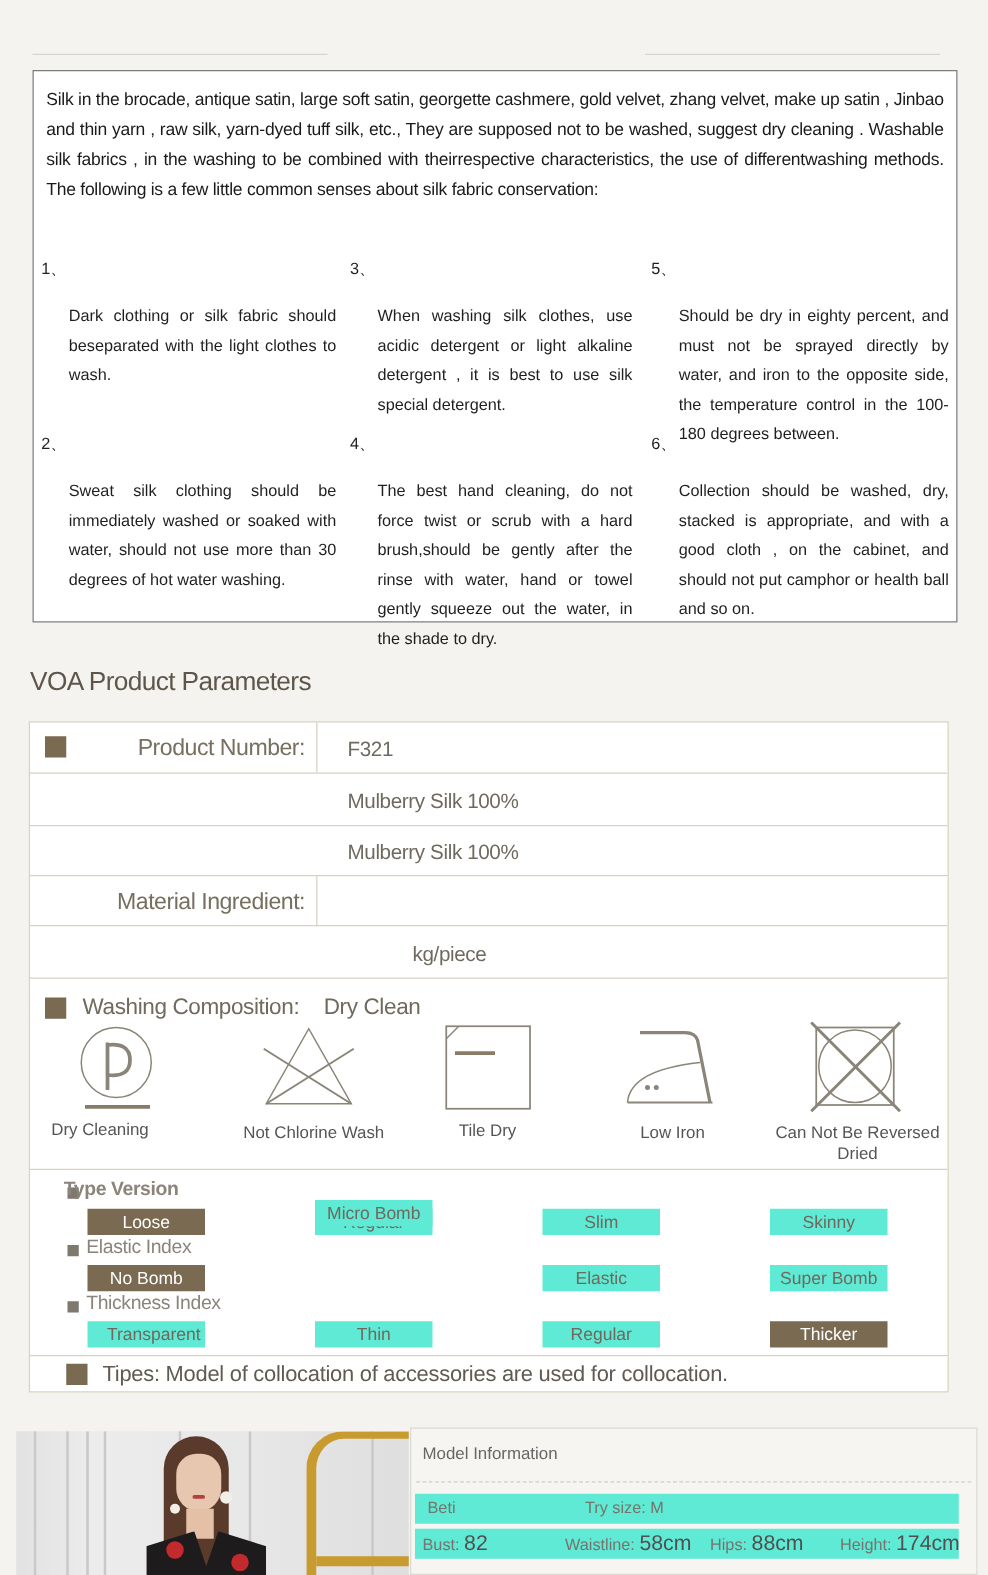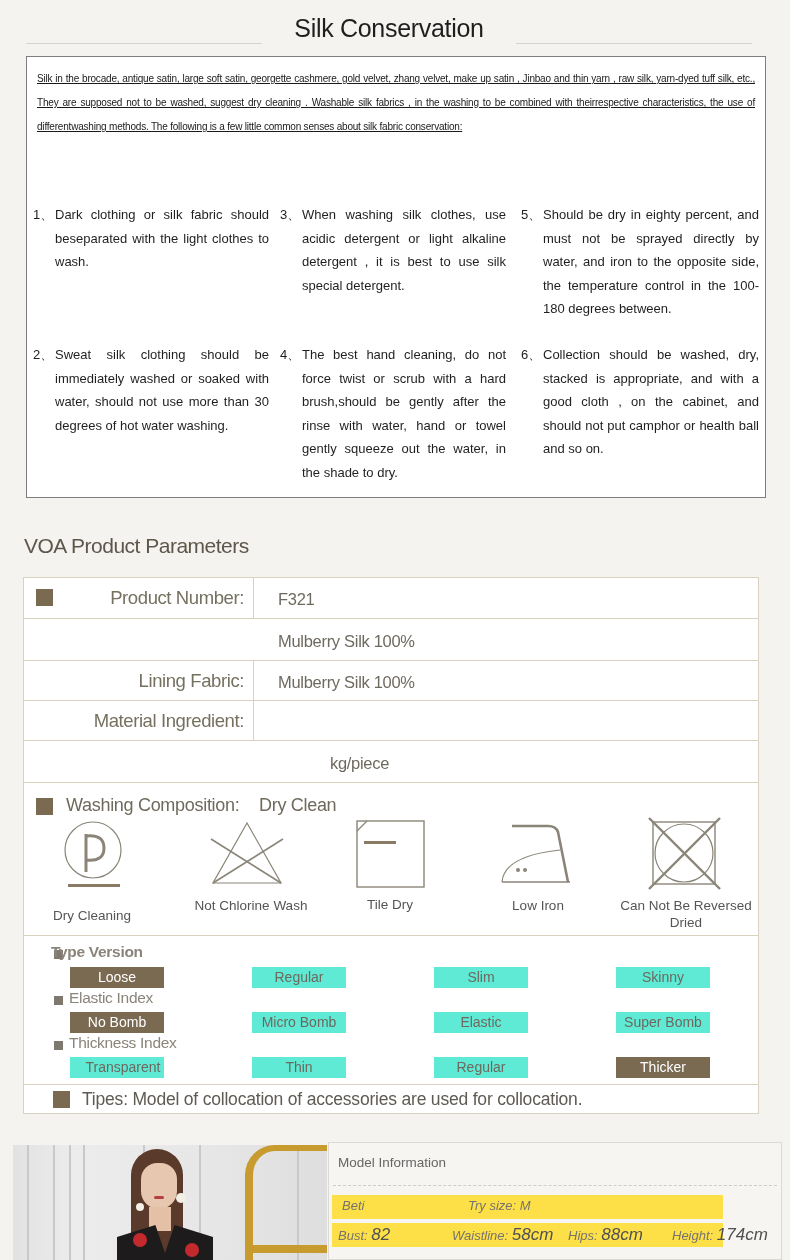--- a/index.html
+++ b/index.html
@@ -18,29 +18,28 @@
   .sc-title {
     position: absolute; top: 0; left: 262px; width: 254px; text-align: center;
     font-size: 25px; color: #1e1e1e; letter-spacing: -0.3px;
   }
   .sc-box {
     position: absolute; top: 56px; left: 26px; width: 740px; height: 442px;
     border: 1px solid #7d7d7d; background: #fff;
   }
   .sc-intro {
     position: absolute; top: 10px; left: 10px; width: 718px;
-    font-size: 10px; line-height: 24px; color: #1a1a1a; text-align: justify;
+    font-size: 14px; line-height: 24px; color: #1a1a1a; text-align: justify;
     letter-spacing: -0.2px;
-    text-decoration: underline;
   }
   .sc-item {
     position: absolute; font-size: 13px; line-height: 23.5px; color: #1f1f1f;
   }
   .sc-item .num { position: absolute; left: 0; top: 0; }
-  .sc-item .txt { display: block; padding-left: 22px; text-align: justify; }
+  .sc-item .txt { display: block; padding-left: 22px; text-align: justify; margin-top: 38px; }
 
   
   .voa-title {
     position: absolute; top: 534px; left: 24px;
     font-size: 21px; color: #5e564a; letter-spacing: -0.5px;
   }
   .param-table {
     position: absolute; top: 577px; left: 23px; width: 736px; height: 537px;
     border: 1px solid #d8d2bf; background: #fff;
   }
@@ -105,33 +104,32 @@
   .model-info {
     position: absolute; top: 1142px; left: 328px; width: 454px; height: 118px;
     background: #f6f5f2; border: 1px solid #dcdad5;
   }
   .mi-title { position: absolute; top: 12px; left: 9px; font-size: 13.5px; color: #666; }
   .mi-dash {
     position: absolute; top: 42px; left: 4px; width: 444px; height: 0;
     border-top: 1px dashed #cfcdc8;
   }
   .mi-row {
-    position: absolute; left: 3px; width: 391px; height: 24px; background: #fde047; font-style: italic;
+    position: absolute; left: 3px; width: 435px; height: 24px; background: #5eead4;
   }
   .mi-row.r1 { top: 52px; }
   .mi-row.r2 { top: 80px; }
   .mi-t { position: absolute; top: 3px; font-size: 13px; color: #77736d; white-space: nowrap; }
   .mi-v { font-size: 17px; color: #505050; }
 </style>
 </head>
 <body>
 
 <div class="sc-header">
   <div class="sc-line l"></div>
-  <div class="sc-title">Silk Conservation</div>
   <div class="sc-line r"></div>
 </div>
 
 <div class="sc-box">
   <p class="sc-intro">Silk in the brocade, antique satin, large soft satin, georgette cashmere, gold velvet, zhang velvet, make up satin , Jinbao and thin yarn , raw silk, yarn-dyed tuff silk, etc., They are supposed not to be washed, suggest dry cleaning . Washable silk fabrics , in the washing to be combined with theirrespective characteristics, the use of differentwashing methods. The following is a few little common senses about silk fabric conservation:</p>
 
   <div class="sc-item" style="left:6px; top:146px; width:236px;">
     <span class="num">1、</span>
     <span class="txt">Dark clothing or silk fabric should beseparated with the light clothes to wash.</span>
   </div>
@@ -167,23 +165,20 @@
     <span class="lbl">Product Number:</span>
   </div>
   <span class="val">F321</span>
 </div>
 
 <div class="prow" style="top:619px; left:24px; height:42px;">
   <span class="val">Mulberry Silk 100%</span>
 </div>
 
 <div class="prow" style="top:661px; left:24px; height:40px;">
-  <div class="label-cell">
-    <span class="lbl">Lining Fabric:</span>
-  </div>
   <span class="val">Mulberry Silk 100%</span>
 </div>
 
 <div class="prow" style="top:701px; left:24px; height:40px;">
   <div class="label-cell">
     <span class="lbl">Material Ingredient:</span>
   </div>
   <span class="val"></span>
 </div>
 
@@ -196,21 +191,21 @@
   <span class="lbl">Washing Composition:</span>
   <span class="val">Dry Clean</span>
 </div>
 
 <svg class="care-icon" style="left:62px; top:820px;" width="64" height="68" viewBox="0 0 64 68">
   <circle cx="31" cy="30" r="28" fill="none" stroke="#8a8578" stroke-width="1.2"></circle>
   <line x1="24" y1="14" x2="24" y2="52" stroke="#8a8578" stroke-width="3"></line>
   <path d="M24 16 Q42 14 42 28 Q42 42 24 40" fill="none" stroke="#8a8578" stroke-width="3"></path>
   <rect x="6" y="64" width="52" height="3" fill="#8a7b66"></rect>
 </svg>
-<div class="care-label" style="left:40px; top:895px; width:104px;margin-top:12px;">Dry Cleaning</div>
+<div class="care-label" style="left:28px; top:895px; width:104px;">Dry Cleaning</div>
 
 <svg class="care-icon" style="left:209px; top:821px;" width="76" height="66" viewBox="0 0 76 66">
   <polygon points="38,2 4,62 72,62" fill="none" stroke="#8a8578" stroke-width="1.2"></polygon>
   <line x1="2" y1="18" x2="72" y2="62" stroke="#8a8578" stroke-width="1.6"></line>
   <line x1="74" y1="18" x2="4" y2="62" stroke="#8a8578" stroke-width="1.6"></line>
 </svg>
 <div class="care-label" style="left:184px; top:897px; width:134px;">Not Chlorine Wash</div>
 
 <svg class="care-icon" style="left:355px; top:819px;" width="72" height="70" viewBox="0 0 72 70">
   <rect x="2" y="2" width="67" height="66" fill="none" stroke="#8a8578" stroke-width="1.4"></rect>
@@ -241,21 +236,21 @@
 <span class="idx-sq" style="left:54px; top:950px;"></span>
 <div class="idx-head" style="left:51px; top:943px;font-weight:bold;">Type Version</div>
 <div class="opt on" style="left:70px; top:967px;">Loose</div>
 <div class="opt" style="left:252px; top:967px;">Regular</div>
 <div class="opt" style="left:434px; top:967px;">Slim</div>
 <div class="opt" style="left:616px; top:967px;">Skinny</div>
 
 <span class="idx-sq" style="left:54px; top:996px;"></span>
 <div class="idx-head" style="left:69px; top:989px;">Elastic Index</div>
 <div class="opt on" style="left:70px; top:1012px;">No Bomb</div>
-<div class="opt" style="left:252px; top:1012px;">Micro Bomb</div>
+<div class="opt" style="left:252px; top:960px;">Micro Bomb</div>
 <div class="opt" style="left:434px; top:1012px;">Elastic</div>
 <div class="opt" style="left:616px; top:1012px;">Super Bomb</div>
 
 <span class="idx-sq" style="left:54px; top:1041px;"></span>
 <div class="idx-head" style="left:69px; top:1034px;">Thickness Index</div>
 <div class="opt" style="left:70px; top:1057px;padding-left:12px;">Transparent</div>
 <div class="opt" style="left:252px; top:1057px;">Thin</div>
 <div class="opt" style="left:434px; top:1057px;">Regular</div>
 <div class="opt on" style="left:616px; top:1057px;">Thicker</div>
 

